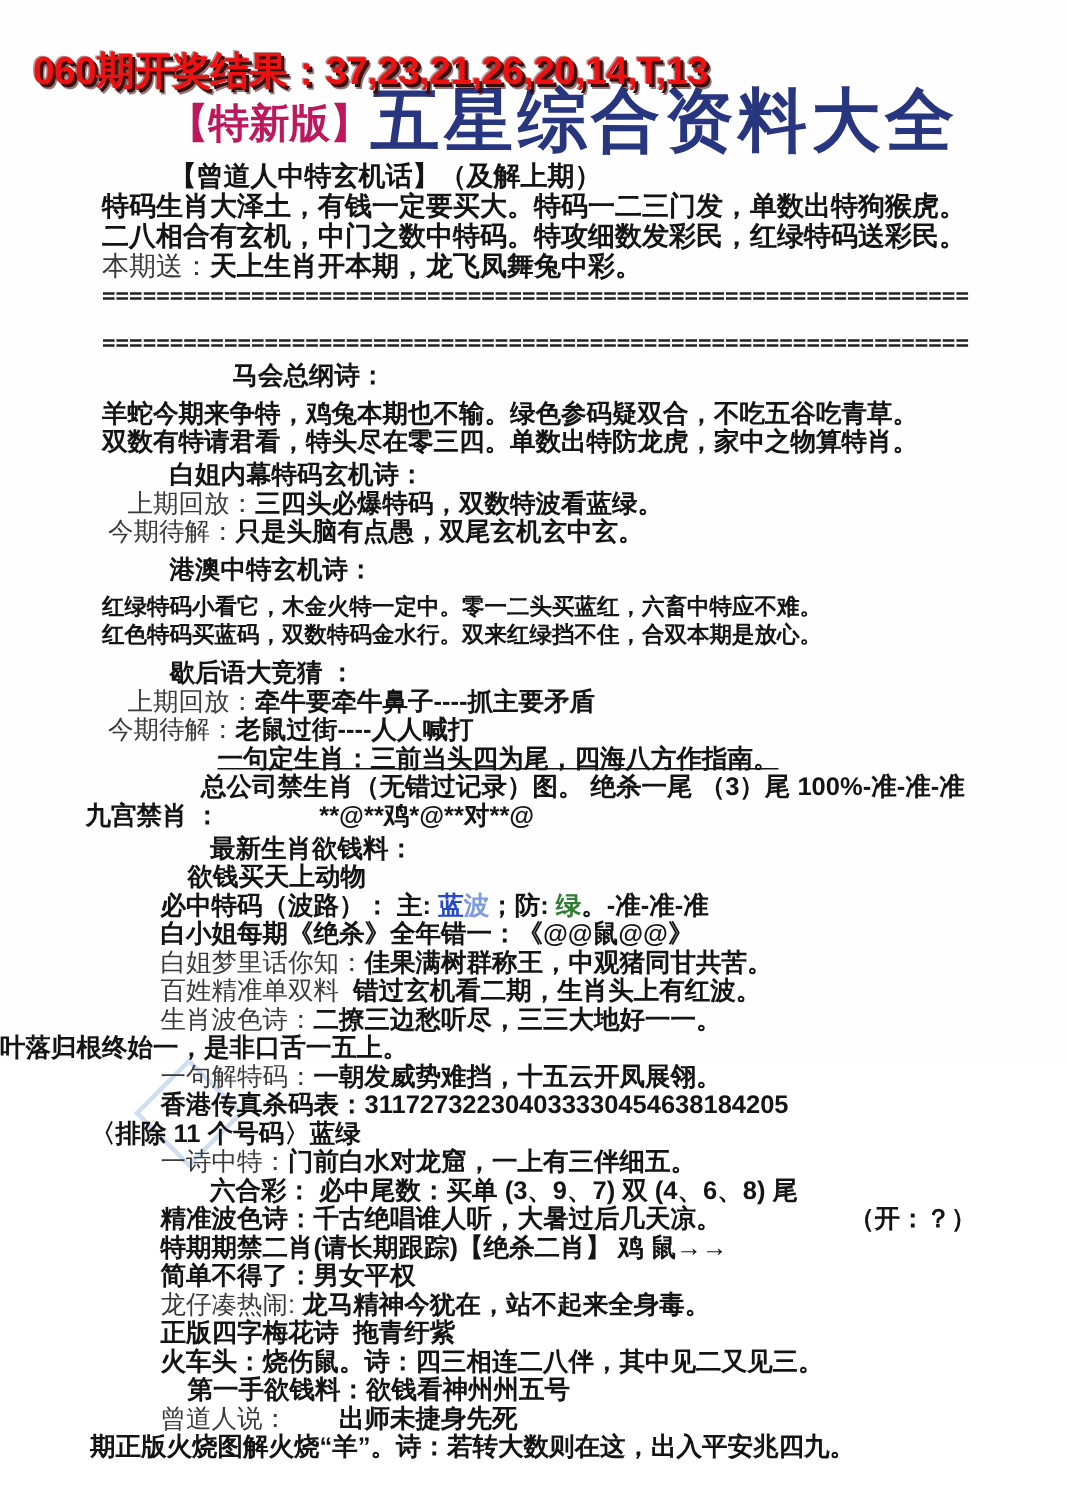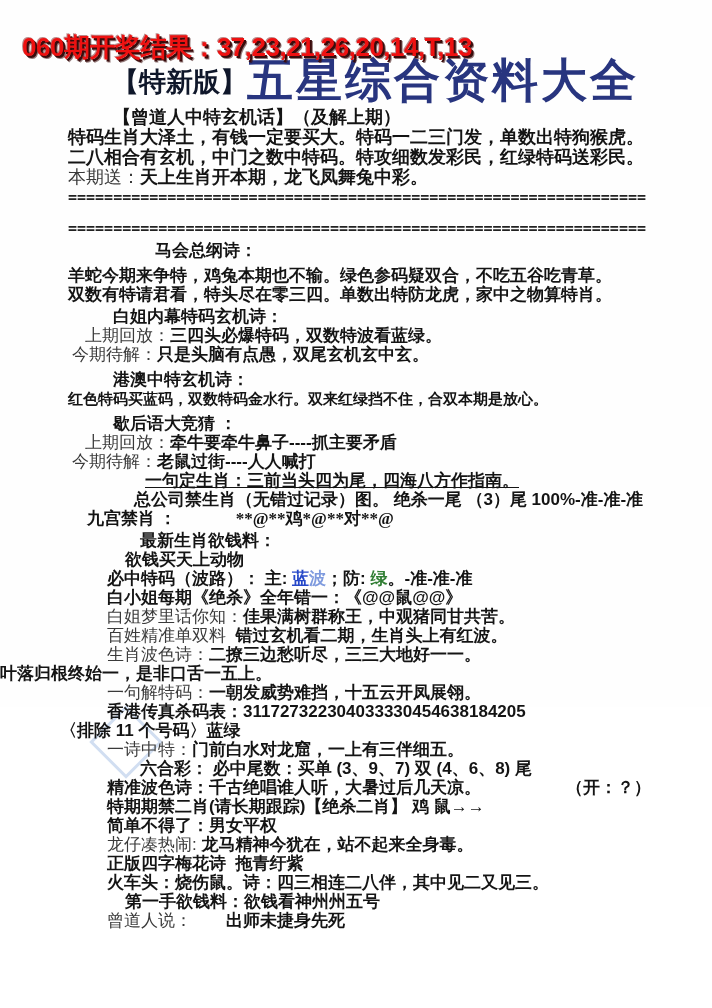--- a/index.html
+++ b/index.html
@@ -19,21 +19,21 @@
     white-space:nowrap;
   }
 
   
   .title-row{
     padding-top:52px;margin-left:112px;height:52px;
     display:flex;align-items:flex-end;white-space:nowrap;
   }
   .title-tag{
     font-family:"Liberation Serif","DejaVu Serif",serif;
-    font-size:27px;font-weight:bold;color:#0f172a;margin-bottom:4px;
+    font-size:27px;font-weight:bold;color:#be185d;margin-bottom:4px;
   }
   .title-main{
     font-family:"Liberation Serif","DejaVu Serif",serif;
     font-size:46px;font-weight:600;color:#28357f;letter-spacing:3px;line-height:46px;
   }
 
   
   .watermark-diamond{
     position:absolute;left:100px;top:716px;width:46px;height:46px;
     border:3px solid #b9cdea;transform:rotate(45deg);opacity:.65;z-index:0;
@@ -45,21 +45,21 @@
   .ln{
     font-size:17px;line-height:19px;font-weight:bold;color:#141414;
     white-space:pre-wrap;
   }
   .lg{font-size:18px;line-height:20px;}
   .sm{font-size:15px;line-height:19px;}
   .sep{font-size:15px;line-height:14px;letter-spacing:0;color:#222;font-family:"DejaVu Sans Mono","Liberation Mono",monospace;font-weight:bold;}
 
   
   .i0{margin-left:60px;} .i1{margin-left:68px;} .i1b{margin-left:72px;}
-  .i2{margin-left:85px;} .i2b{margin-left:87px;font-family:Liberation Serif, serif;} .i3{margin-left:107px;}
+  .i2{margin-left:85px;} .i2b{margin-left:57px;} .i3{margin-left:107px;}
   .i4{margin-left:113px;} .i5{margin-left:125px;} .i6{margin-left:140px;}
   .i6b{margin-left:145px;text-decoration:underline;} .i6c{margin-left:134px;} .i7{margin-left:155px;}
   .i8{}
 
   
   .gap-xs{margin-top:3px;} .gap-sm{margin-top:6px;} .gap-lg{margin-top:17px;}
 
   
   .c-label{font-weight:normal;color:#3a3a3a;}
   .c-blue{color:#2547c8;}
@@ -88,20 +88,21 @@
       <div class="ln i1 lg"><span class="c-label">本期送：</span><span>天上生肖开本期，龙飞凤舞兔中彩。</span></div>
       <div class="ln i1 sep gap-xs"><span>================================================================</span></div>
       <div class="ln i1 sep gap-lg"><span>================================================================</span></div>
       <div class="ln i7 gap-sm"><span>马会总纲诗：</span></div>
       <div class="ln i1 gap-sm"><span>羊蛇今期来争特，鸡兔本期也不输。绿色参码疑双合，不吃五谷吃青草。</span></div>
       <div class="ln i1"><span>双数有特请君看，特头尽在零三四。单数出特防龙虎，家中之物算特肖。</span></div>
       <div class="ln i4 gap-xs"><span>白姐内幕特码玄机诗：</span></div>
       <div class="ln i2"><span class="c-label">上期回放：</span><span>三四头必爆特码，双数特波看蓝绿。</span></div>
       <div class="ln i1b"><span class="c-label">今期待解：</span><span>只是头脑有点愚，双尾玄机玄中玄。</span></div>
       <div class="ln i4 gap-sm"><span>港澳中特玄机诗：</span></div>
+      <div class="ln i1 sm gap-sm"><span>红绿特码小看它，木金火特一定中。零一二头买蓝红，六畜中特应不难。</span></div>
       <div class="ln i1 sm"><span>红色特码买蓝码，双数特码金水行。双来红绿挡不住，合双本期是放心。</span></div>
       <div class="ln i4 gap-sm"><span>歇后语大竞猜 ：</span></div>
       <div class="ln i2"><span class="c-label">上期回放：</span><span>牵牛要牵牛鼻子----抓主要矛盾</span></div>
       <div class="ln i1b"><span class="c-label">今期待解：</span><span>老鼠过街----人人喊打</span></div>
       <div class="ln i6b"><span>一句定生肖：三前当头四为尾，四海八方作指南。</span></div>
       <div class="ln i6c"><span>总公司禁生肖（无错过记录）图。 绝杀一尾 （3）尾 100%-准-准-准</span></div>
       <div class="ln i2b"><span>九宫禁肖 ：              **@**鸡*@**对**@</span></div>
       <div class="ln i6 gap-xs"><span>最新生肖欲钱料：</span></div>
       <div class="ln i5"><span>欲钱买天上动物</span></div>
       <div class="ln i3"><span>必中特码（波路）： 主: </span><span class="c-blue">蓝</span><span class="c-lightblue">波</span><span>；防: </span><span class="c-green">绿</span><span>。-准-准-准</span></div>
@@ -116,15 +117,16 @@
       <div class="ln i3"><span class="c-label">一诗中特：</span><span>门前白水对龙窟，一上有三伴细五。</span></div>
       <div class="ln i6"><span>六合彩： 必中尾数：买单 (3、9、7) 双 (4、6、8) 尾</span></div>
       <div class="ln i3"><span>精准波色诗：千古绝唱谁人听，大暑过后几天凉。　　　　　（开：？）</span></div>
       <div class="ln i3"><span>特期期禁二肖(请长期跟踪)【绝杀二肖】 鸡 鼠→→</span></div>
       <div class="ln i3"><span>简单不得了：男女平权</span></div>
       <div class="ln i3"><span class="c-label">龙仔凑热闹: </span><span>龙马精神今犹在，站不起来全身毒。</span></div>
       <div class="ln i3"><span>正版四字梅花诗  拖青纡紫</span></div>
       <div class="ln i3"><span>火车头：烧伤鼠。诗：四三相连二八伴，其中见二又见三。</span></div>
       <div class="ln i5"><span>第一手欲钱料：欲钱看神州州五号</span></div>
       <div class="ln i3"><span class="c-label">曾道人说：</span><span>　　出师未捷身先死</span></div>
+      <div class="ln i0"><span>期正版火烧图解火烧“羊”。诗：若转大数则在这，出入平安兆四九。</span></div>
     </div>
 
 </div>
 
 </body></html>

